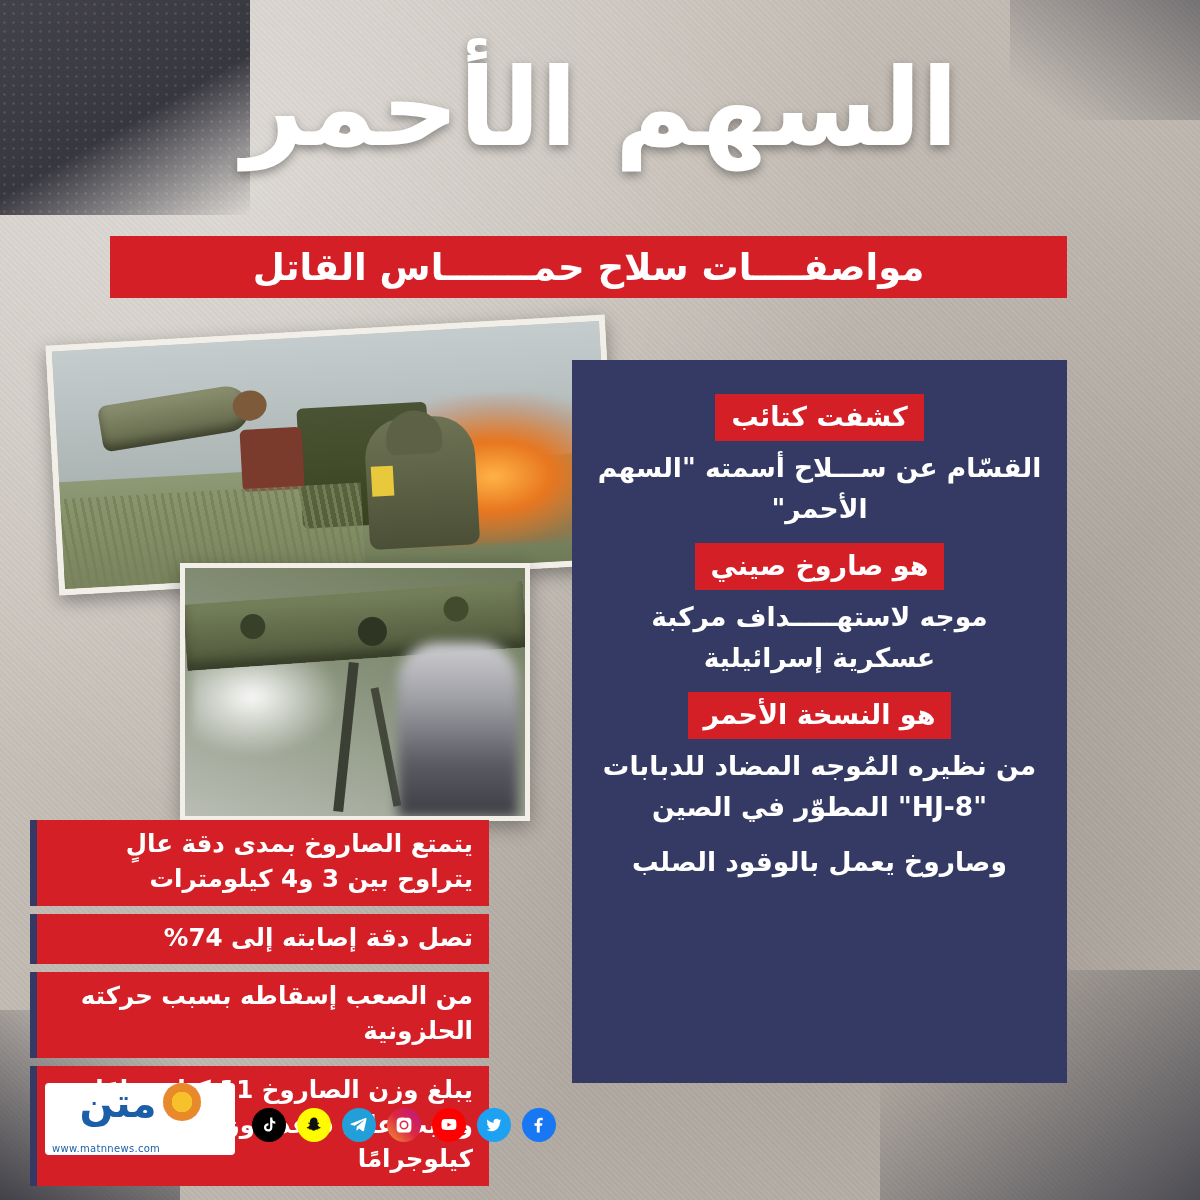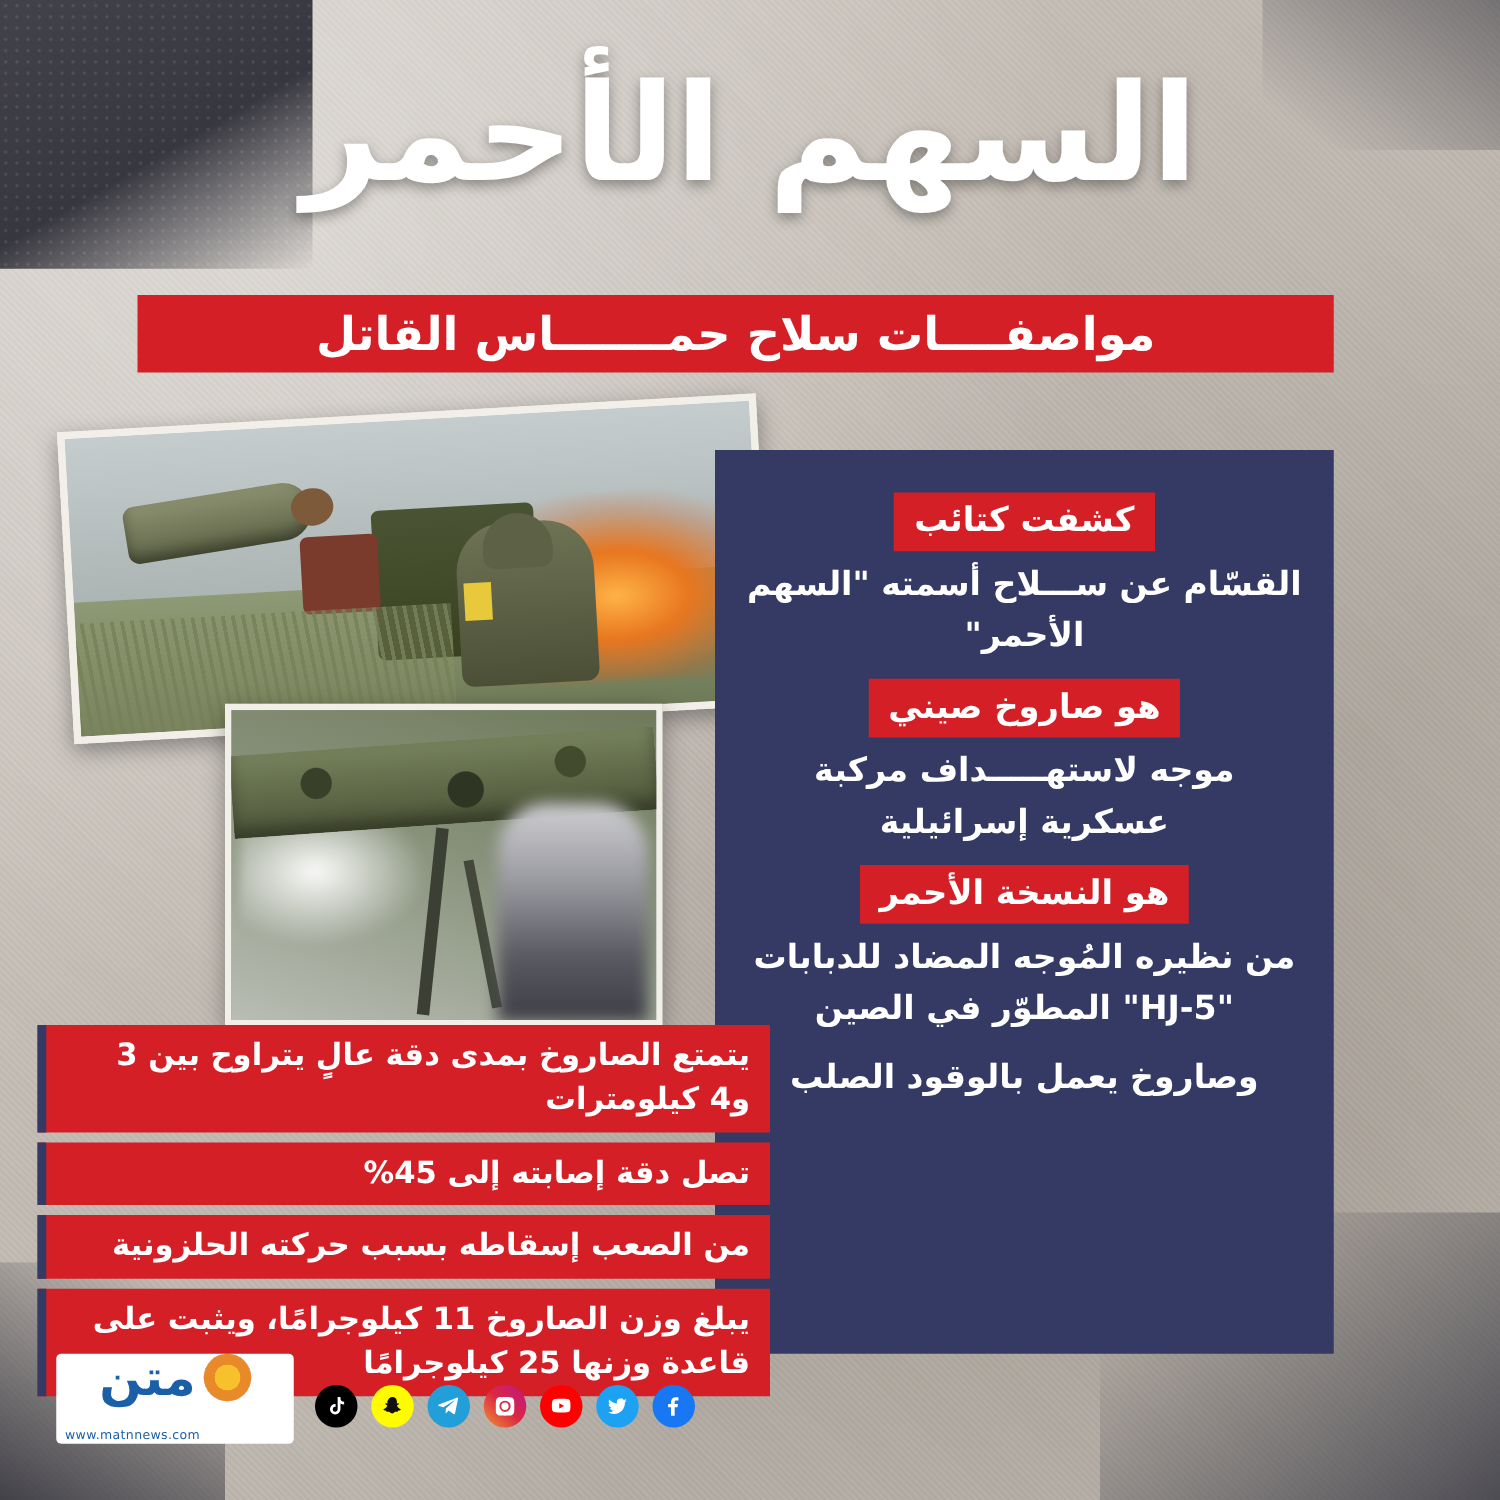--- a/index.html
+++ b/index.html
@@ -134,21 +134,21 @@
     margin-bottom: 6px;
   }
   .chip-row { text-align: center; }
   .body-text {
     color: #ffffff; font-size: 26.5px; font-weight: bold;
     line-height: 1.55; text-align: center; margin-bottom: 14px;
   }
   .blk { margin-bottom: 12px; }
 
   
-  .spec-list { position: absolute; left: 30px; top: 820px; width: 586px; }
+  .spec-list { position: absolute; left: 30px; top: 820px; width: 459px; }
   .spec-item {
     background: #d51f26; color: #fff; font-weight: bold;
     font-size: 24.5px; line-height: 1.42;
     padding: 7px 16px 9px; margin-bottom: 8px;
     text-align: right; position: relative;
     border-left: 7px solid #343a64;
   }
 
   
   .logo-box {
@@ -213,30 +213,30 @@
   <div class="blk">
     <div class="chip-row"><span class="chip">كشفت كتائب</span></div>
     <div class="body-text">القسّام عن ســـلاح أسمته "السهم الأحمر"</div>
   </div>
   <div class="blk">
     <div class="chip-row"><span class="chip">هو صاروخ صيني</span></div>
     <div class="body-text">موجه لاستهـــــداف مركبة عسكرية إسرائيلية</div>
   </div>
   <div class="blk">
     <div class="chip-row"><span class="chip">هو النسخة الأحمر</span></div>
-    <div class="body-text">من نظيره المُوجه المضاد للدبابات "HJ-5" المطوّر في الصين</div>
+    <div class="body-text">من نظيره المُوجه المضاد للدبابات "HJ-8" المطوّر في الصين</div>
   </div>
   <div class="blk">
     <div class="body-text">وصاروخ يعمل بالوقود الصلب</div>
   </div>
 </div>
 
 <div class="spec-list">
   <div class="spec-item">يتمتع الصاروخ بمدى دقة عالٍ يتراوح بين 3 و4 كيلومترات</div>
-  <div class="spec-item">تصل دقة إصابته إلى 45%</div>
+  <div class="spec-item">تصل دقة إصابته إلى 74%</div>
   <div class="spec-item">من الصعب إسقاطه بسبب حركته الحلزونية</div>
   <div class="spec-item">يبلغ وزن الصاروخ 11 كيلوجرامًا، ويثبت على قاعدة وزنها 25 كيلوجرامًا</div>
 </div>
 
 <div class="logo-box">
   <span class="logo-mark"></span>
   <span class="logo-text">متن</span>
 </div>
 <div class="logo-sub">www.matnnews.com</div>
 

